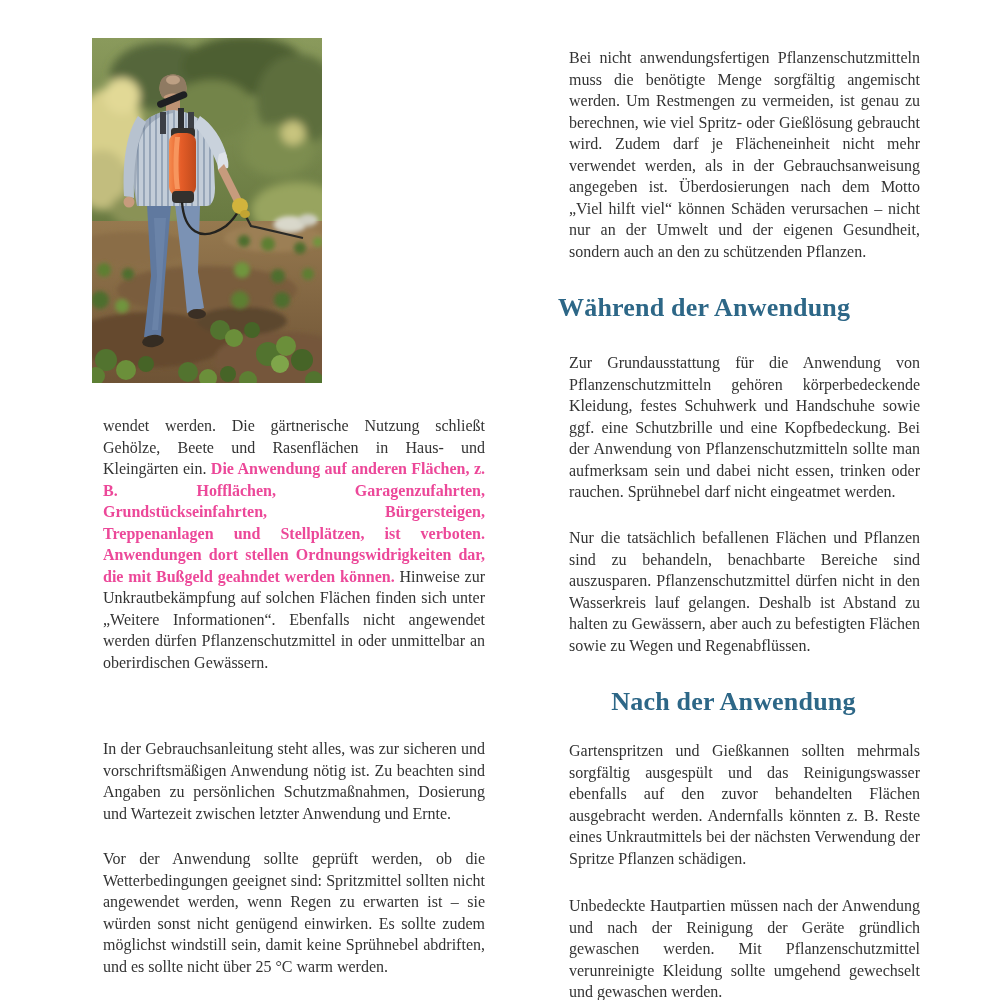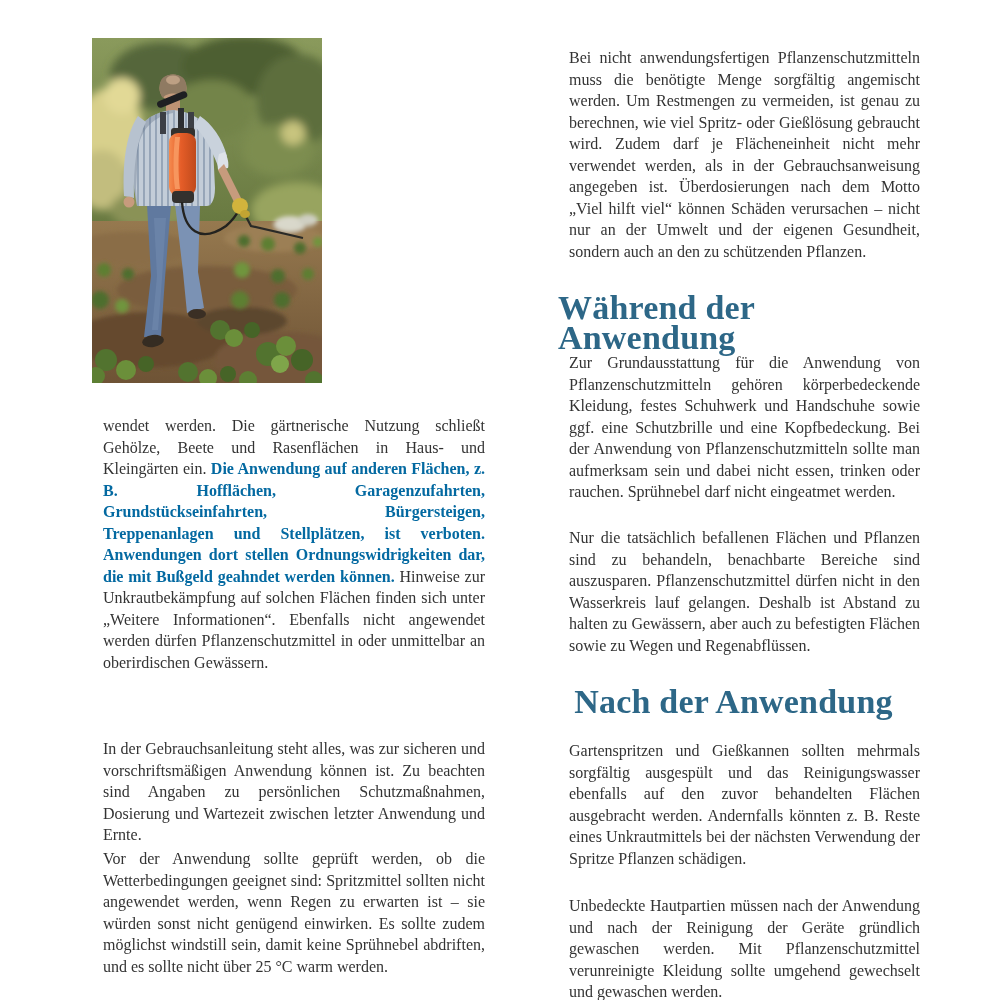--- a/index.html
+++ b/index.html
@@ -3,22 +3,22 @@
 <meta charset="utf-8">
 <style>
   html,body{margin:0;padding:0;}
   body{width:1000px;height:1000px;background:#ffffff;overflow:hidden;}
   .page{position:relative;width:1000px;height:1000px;background:var(--page-bg,#fff);
         font-family:"Liberation Serif","DejaVu Serif",serif;}
   .photo{position:absolute;left:92px;top:38px;width:230px;height:345px;margin:0;overflow:hidden;}
   .photo svg{display:block;width:230px;height:345px;}
   .body-par{position:absolute;text-align:justify;font-size:16px;line-height:21.5px;
         color:var(--body-color,#333);margin:11px;}
-  .body-par .b{font-weight:bold;color:#0369a1;}
-  .heading{position:absolute;font-size:34px;line-height:30px;font-weight:bold;
+  .body-par .b{font-weight:bold;color:#ec4899;}
+  .heading{position:absolute;font-size:26px;line-height:30px;font-weight:bold;
         color:var(--heading-color,#2d6787);margin:0;letter-spacing:.2px;}
   .p-left-intro{left:92px;top:404px;width:382px;}
   .h-left     {left:92px;top:680px;width:382px;}
   .p-left-a   {left:92px;top:727px;width:382px;}
   .p-left-b   {left:92px;top:837px;width:382px;}
   .p-right-1  {left:558px;top:36px; width:351px;}
   .h-right-1  {left:558px;top:293px;width:351px;}
   .p-right-2  {left:558px;top:341px;width:351px;}
   .p-right-3  {left:558px;top:516px;width:351px;}
   .h-right-2  {left:558px;top:687px;width:351px;text-align:center;}
@@ -186,21 +186,21 @@
           <circle cx="148" cy="168" r="8" fill="#d2b43c"></circle>
           <ellipse cx="153" cy="176" rx="5" ry="4" fill="#c2a432"></ellipse>
         </g>
       </g>
     </svg>
   </figure>
 
   <p class="body-par p-left-intro"><span>wendet werden. Die gärtnerische Nutzung schließt Gehölze, Beete und Rasenflächen in Haus- und Kleingärten ein. </span><span class="b">Die Anwendung auf anderen Flächen, z. B. Hofflächen, Garagenzufahrten, Grundstückseinfahrten, Bürgersteigen, Treppenanlagen und Stellplätzen, ist verboten. Anwendungen dort stellen Ordnungswidrigkeiten dar, die mit Bußgeld geahndet werden können.</span><span> Hinweise zur Unkrautbekämpfung auf solchen Flächen finden sich unter „Weitere Informationen“. Ebenfalls nicht angewendet werden dürfen Pflanzenschutzmittel in oder unmittelbar an oberirdischen Gewässern.</span></p>
 
 
-  <p class="body-par p-left-a"><span>In der Gebrauchsanleitung steht alles, was zur sicheren und vorschriftsmäßigen Anwendung können ist. Zu beachten sind Angaben zu persönlichen Schutzmaßnahmen, Dosierung und Wartezeit zwischen letzter Anwendung und Ernte.</span></p>
+  <p class="body-par p-left-a"><span>In der Gebrauchsanleitung steht alles, was zur sicheren und vorschriftsmäßigen Anwendung nötig ist. Zu beachten sind Angaben zu persönlichen Schutzmaßnahmen, Dosierung und Wartezeit zwischen letzter Anwendung und Ernte.</span></p>
 
   <p class="body-par p-left-b"><span>Vor der Anwendung sollte geprüft werden, ob die Wetterbedingungen geeignet sind: Spritzmittel sollten nicht angewendet werden, wenn Regen zu erwarten ist – sie würden sonst nicht genügend einwirken. Es sollte zudem möglichst windstill sein, damit keine Sprühnebel abdriften, und es sollte nicht über 25 °C warm werden.</span></p>
 
   <p class="body-par p-right-1"><span>Bei nicht anwendungsfertigen Pflanzenschutzmitteln muss die benötigte Menge sorgfältig angemischt werden. Um Restmengen zu vermeiden, ist genau zu berechnen, wie viel Spritz- oder Gießlösung gebraucht wird. Zudem darf je Flächeneinheit nicht mehr verwendet werden, als in der Gebrauchsanweisung angegeben ist. Überdosierungen nach dem Motto „Viel hilft viel“ können Schäden verursachen – nicht nur an der Umwelt und der eigenen Gesundheit, sondern auch an den zu schützenden Pflanzen.</span></p>
 
   <h2 class="heading h-right-1">Während der Anwendung</h2>
 
   <p class="body-par p-right-2"><span>Zur Grundausstattung für die Anwendung von Pflanzenschutzmitteln gehören körperbedeckende Kleidung, festes Schuhwerk und Handschuhe sowie ggf. eine Schutzbrille und eine Kopfbedeckung. Bei der Anwendung von Pflanzenschutzmitteln sollte man aufmerksam sein und dabei nicht essen, trinken oder rauchen. Sprühnebel darf nicht eingeatmet werden.</span></p>
 
   <p class="body-par p-right-3"><span>Nur die tatsächlich befallenen Flächen und Pflanzen sind zu behandeln, benachbarte Bereiche sind auszusparen. Pflanzenschutzmittel dürfen nicht in den Wasserkreis lauf gelangen. Deshalb ist Abstand zu halten zu Gewässern, aber auch zu befestigten Flächen sowie zu Wegen und Regenabflüssen.</span></p>

